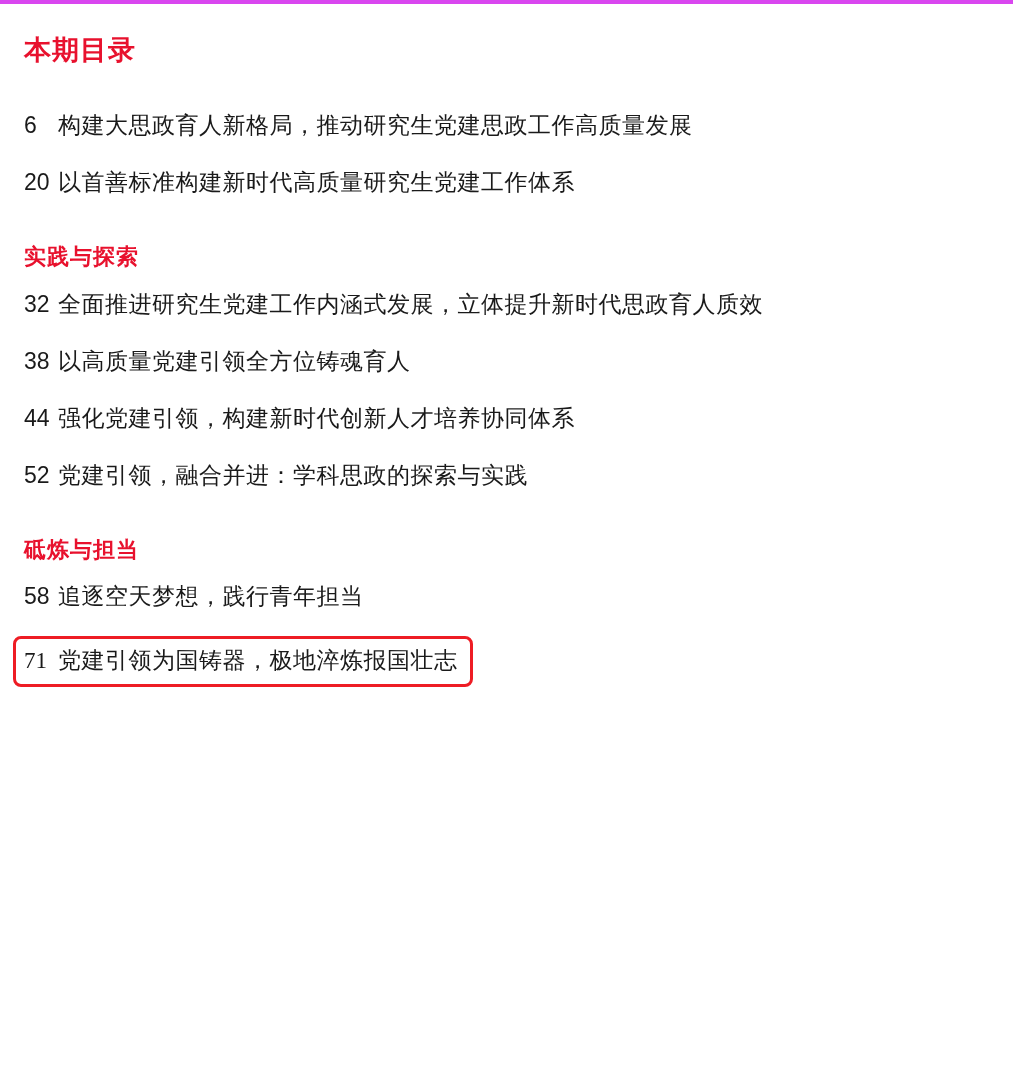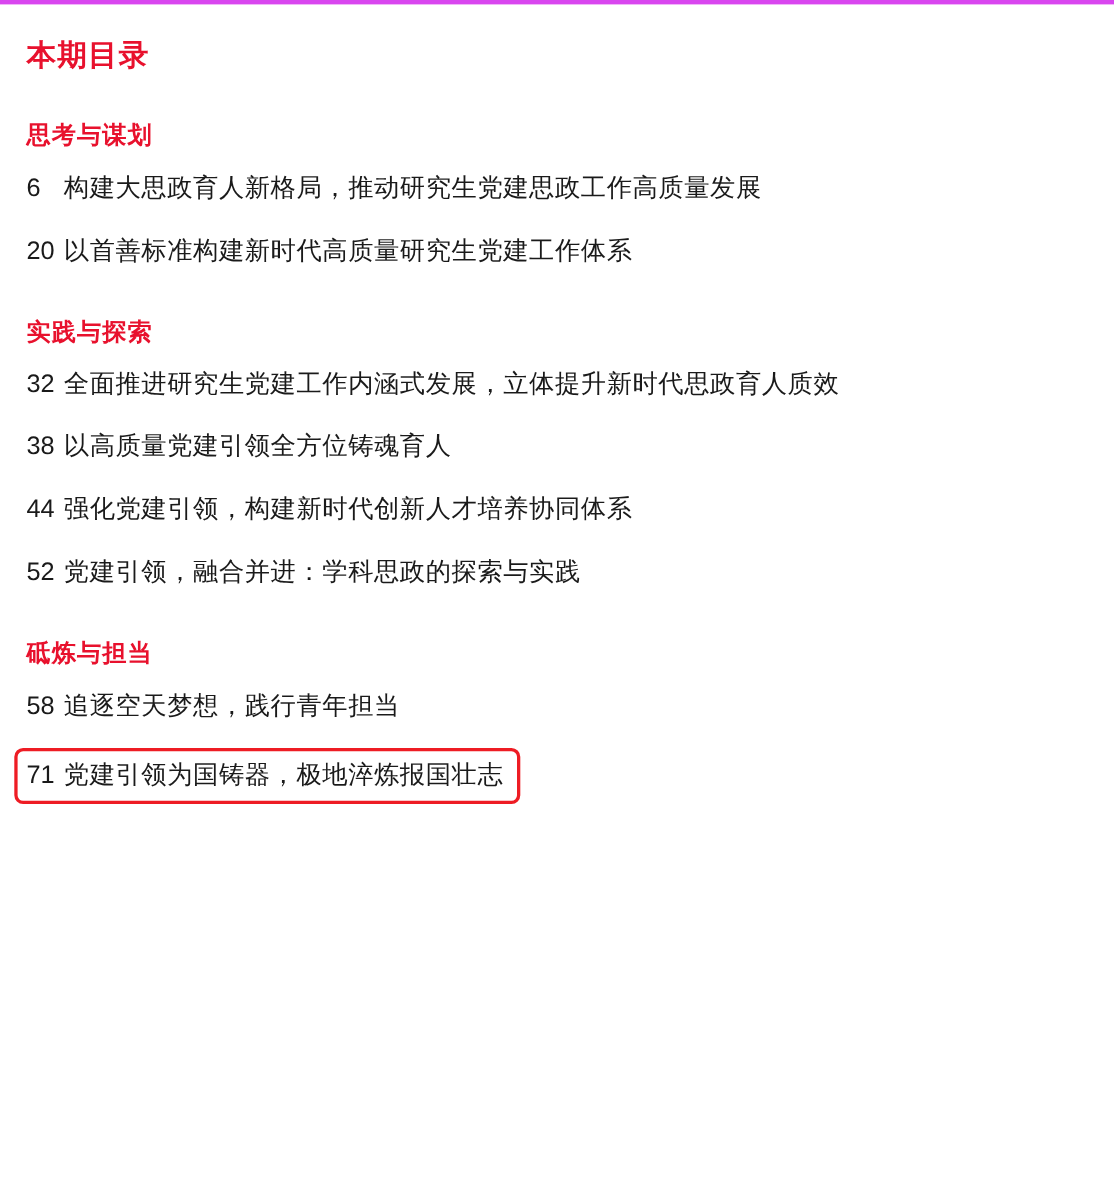--- a/index.html
+++ b/index.html
@@ -71,35 +71,35 @@
     letter-spacing: 0.5px;
   }
   .entry.highlight {
     outline: 3px solid #ee1c24;
     border-radius: 5px;
     display: inline-flex;
     padding: 6px 12px 8px 8px;
     margin-left: -8px;
     margin-bottom: 20px;
     box-sizing: border-box;
+    font-family: Liberation Serif, serif;
   }
   .entry.highlight .page-num {
     min-width: 34px;
   }
 </style>
 </head>
 <body>
 
 <div class="page">
   <div class="content">
 
     <h1 class="toc-title">本期目录</h1>
 
     <div class="section">
-      <h2 class="section-title">思考与谋划</h2>
       <div class="entry">
         <span class="page-num">6</span>
         <span class="entry-text">构建大思政育人新格局，推动研究生党建思政工作高质量发展</span>
       </div>
       <div class="entry">
         <span class="page-num">20</span>
         <span class="entry-text">以首善标准构建新时代高质量研究生党建工作体系</span>
       </div>
     </div>
 

